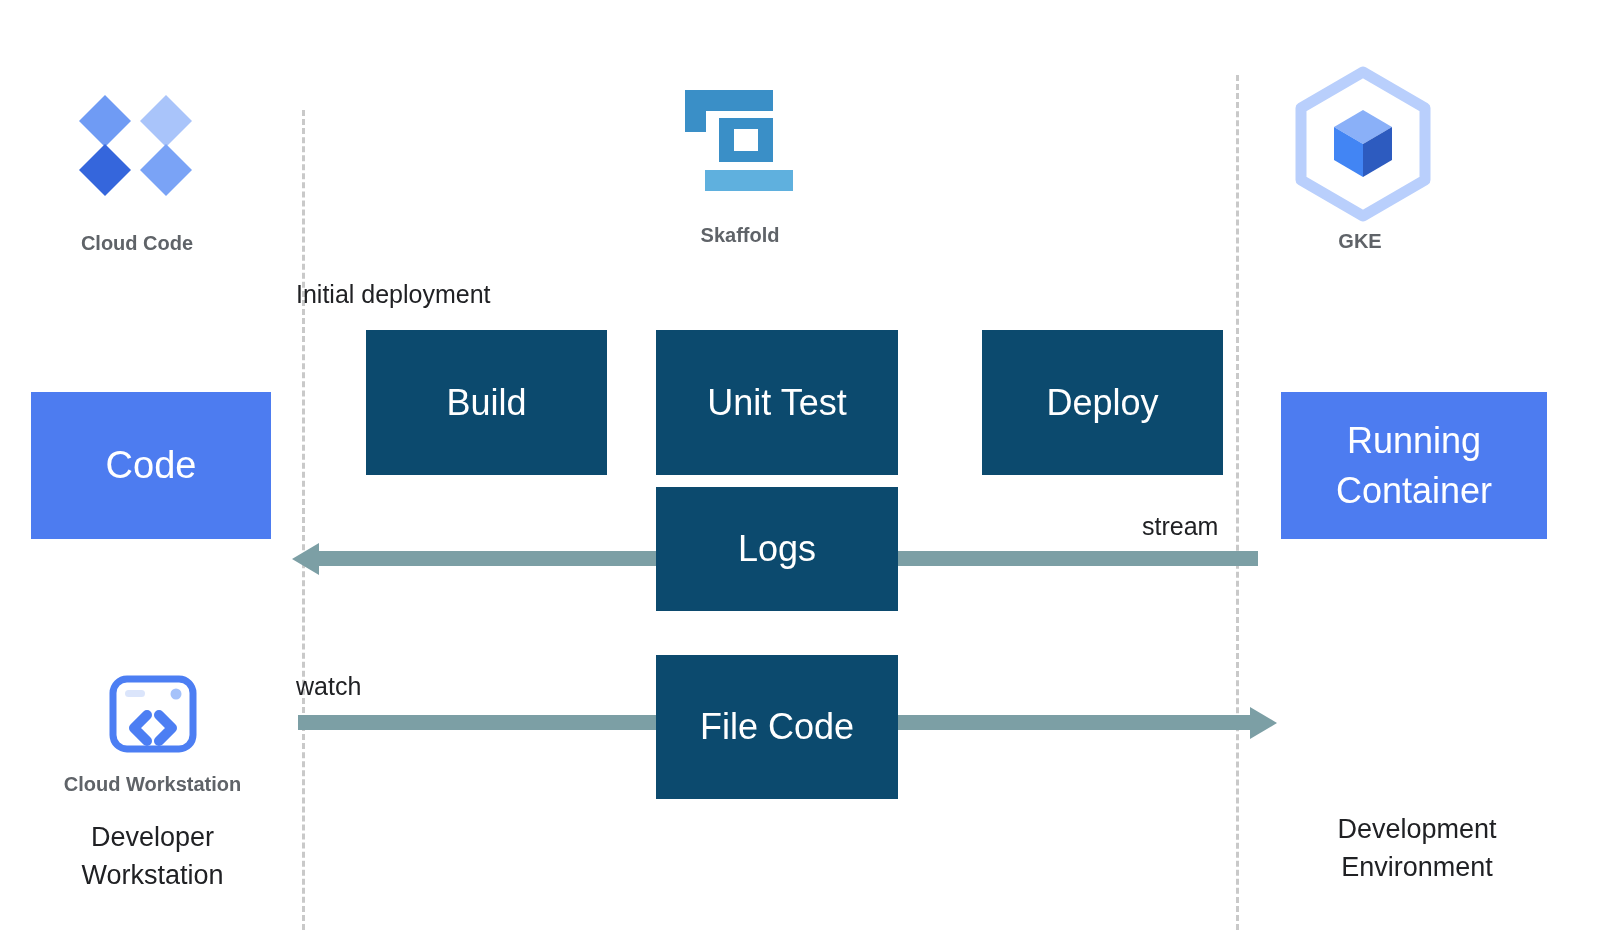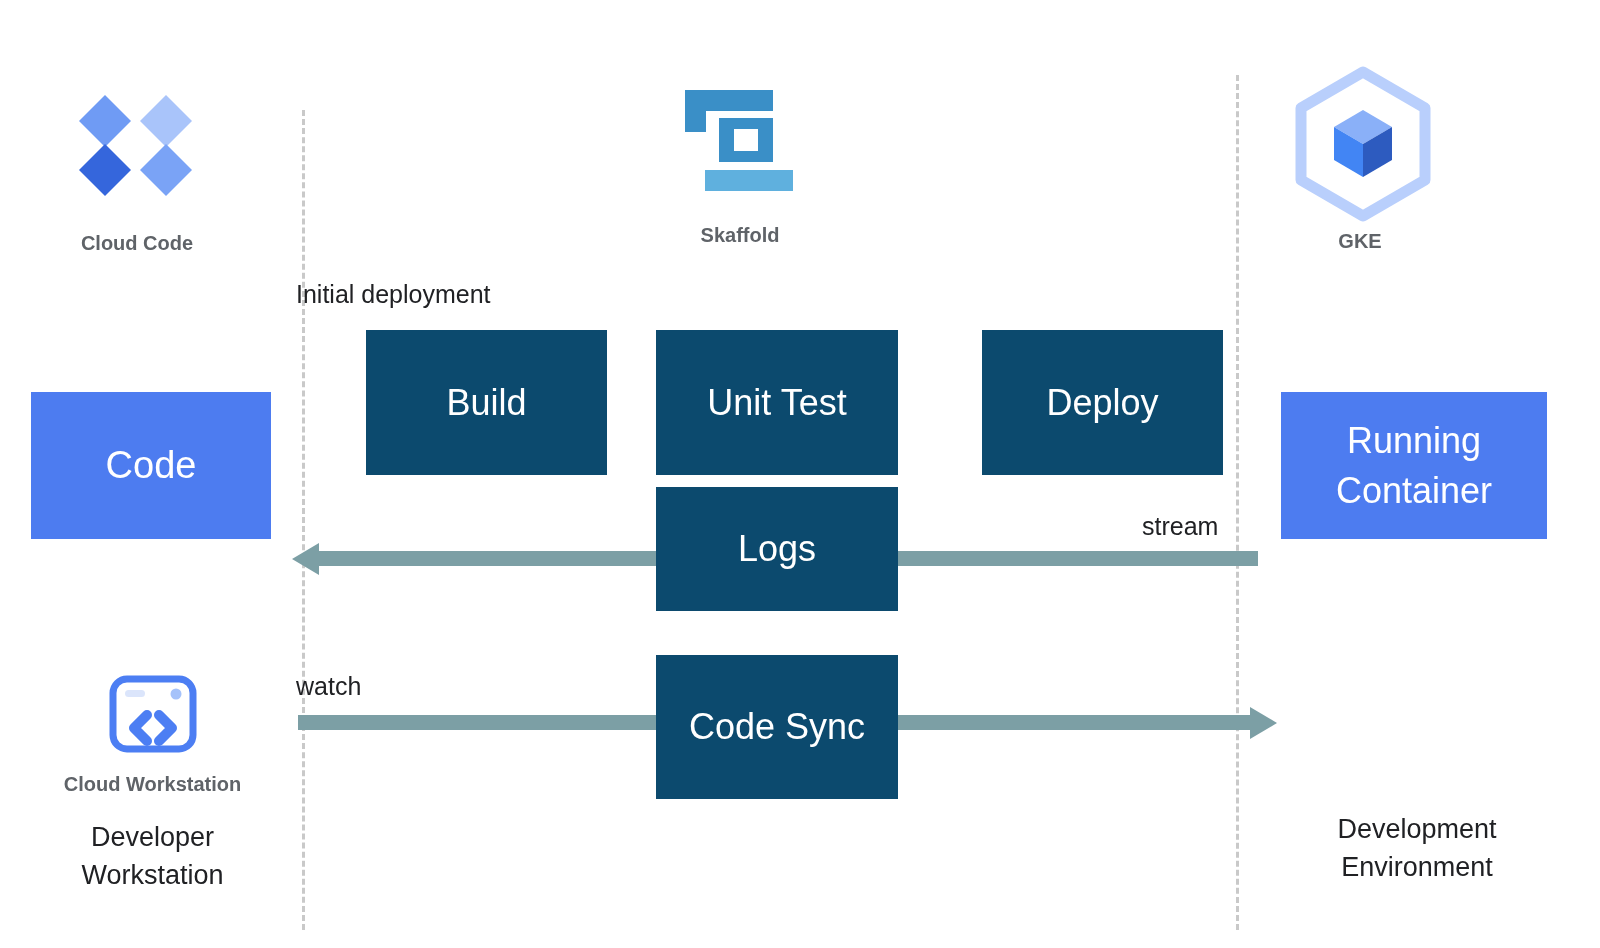--- a/index.html
+++ b/index.html
@@ -101,21 +101,21 @@
 
   <div class="box teal" style="left:946px;top:330px;width:241px;height:145px;margin-left:36px;">
     <span>Deploy</span>
   </div>
 
   <div class="box teal" style="left:656px;top:487px;width:242px;height:124px;">
     <span>Logs</span>
   </div>
 
   <div class="box teal" style="left:656px;top:655px;width:242px;height:144px;">
-    <span>Code Sync</span>
+    <span>File Code</span>
   </div>
 
   <div class="box blue wrap2" style="left:1281px;top:392px;width:242px;height:147px;">
     <span>Running Container</span>
   </div>
 
   <span class="icon" style="left:103px;top:663px;">
     <svg width="100" height="100" viewBox="0 0 100 100">
       <rect x="10" y="16" width="80" height="70" rx="14" fill="#ffffff" stroke="#4c7ef3" stroke-width="7"></rect>
       <circle cx="73" cy="31" r="5.5" fill="#a5c2fa"></circle>

